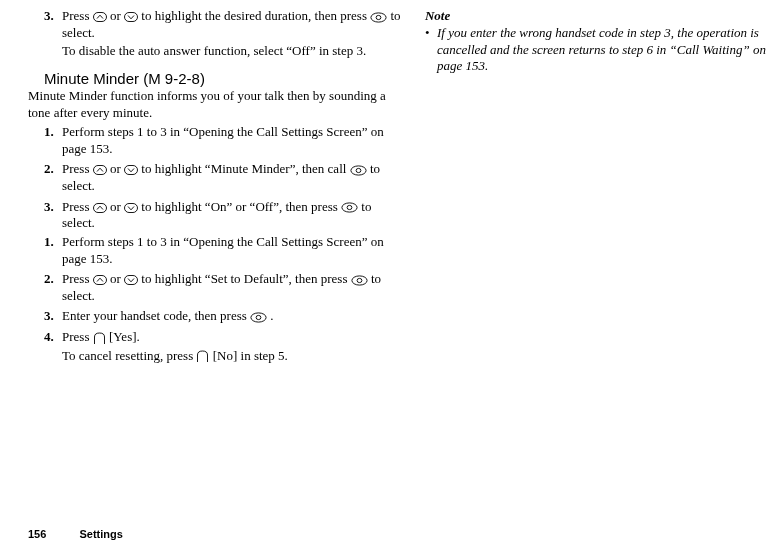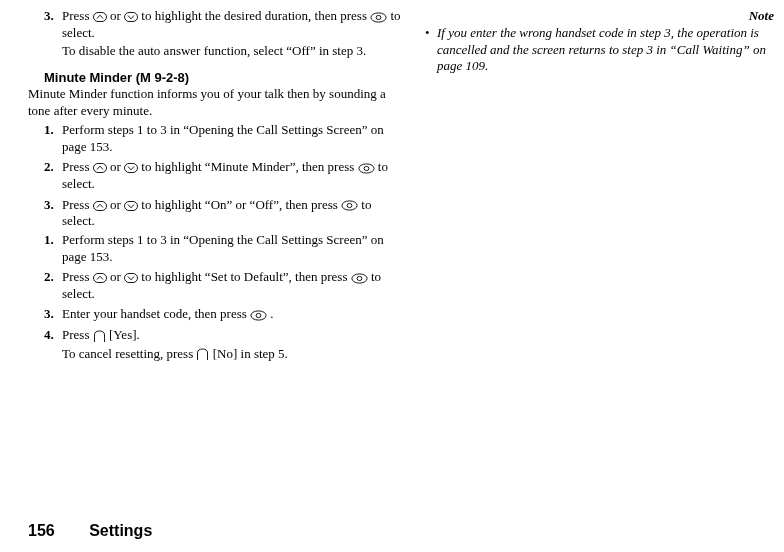--- a/index.html
+++ b/index.html
@@ -22,40 +22,40 @@
     flex: 1;
     min-width: 0;
   }
   .col-left { flex: 1.08; }
   .col-right { flex: 1; }
   .step-list { margin-left: 16px; }
   .step-item { display: flex; margin-bottom: 2px; }
   .step-num { font-weight: bold; min-width: 18px; }
   .step-body { flex: 1; line-height: 1.28; }
   .followup { margin-top: 2px; line-height: 1.28; }
-  .heading { font-family: Arial, Helvetica, sans-serif; font-weight: bold; font-size: 13px; margin-top: 10px; margin-bottom: 1px; padding-left: 16px; }
+  .heading { font-family: Arial, Helvetica, sans-serif; font-weight: normal; font-size: 15px; margin-top: 10px; margin-bottom: 1px; padding-left: 16px; }
   .intro { line-height: 1.28; margin-bottom: 3px; }
   .icon-up, .icon-down, .icon-circle, .icon-soft {
     display: inline-block;
     vertical-align: middle;
     position: relative;
   }
   .icon-up svg, .icon-down svg, .icon-circle svg, .icon-soft svg {
     display: block;
   }
-  .note-head { font-family: "Times New Roman", serif; font-style: italic; font-weight: bold; font-size: 13px; margin-bottom: 1px; text-align: right; }
+  .note-head { font-family: "Times New Roman", serif; font-style: italic; font-weight: bold; font-size: 13px; margin-bottom: 1px; }
   .note-body { display: flex; }
   .bullet { min-width: 12px; }
   .note-text { font-style: italic; line-height: 1.28; flex: 1; }
   .footer {
     position: absolute;
     bottom: 12px;
     left: 28px;
     font-family: Arial, Helvetica, sans-serif;
-    font-size: 16px;
+    font-size: 11px;
     font-weight: bold;
   }
   .footer .pn { margin-right: 30px; }
 </style>
 </head>
 <body>
 
 <div class="page">
   <div class="col col-left">
 
@@ -97,21 +97,21 @@
           <span>Press </span>
           <span class="icon-up"><svg width="14" height="10">
                 <rect x="0.5" y="0.5" width="13" height="9" rx="4.5" fill="none" stroke="#000" stroke-width="0.9"></rect>
                 <path d="M4 6.5 L7 3.2 L10 6.5" fill="none" stroke="#000" stroke-width="0.9"></path>
               </svg></span>
           <span> or </span>
           <span class="icon-down"><svg width="14" height="10">
                 <rect x="0.5" y="0.5" width="13" height="9" rx="4.5" fill="none" stroke="#000" stroke-width="0.9"></rect>
                 <path d="M4 3.5 L7 6.8 L10 3.5" fill="none" stroke="#000" stroke-width="0.9"></path>
               </svg></span>
-          <span> to highlight “Minute Minder”, then press </span>
+          <span> to highlight “Minute Minder”, then call </span>
           <span class="icon-circle"><svg width="17" height="11">
                 <ellipse cx="8.5" cy="5.5" rx="7.6" ry="4.6" fill="none" stroke="#000" stroke-width="0.9"></ellipse>
                 <ellipse cx="8.5" cy="5.5" rx="2.4" ry="2.1" fill="none" stroke="#000" stroke-width="0.9"></ellipse>
               </svg></span>
           <span> to select.</span>
         </div>
       </div>
       <div class="step-item" style="margin-top:4px">
         <div class="step-num">3.</div>
         <div class="step-body">
@@ -190,21 +190,21 @@
         </div>
       </div>
     </div>
 
   </div>
 
   <div class="col col-right">
     <div class="note-head">Note</div>
     <div class="note-body">
       <div class="bullet">•</div>
-      <div class="note-text">If you enter the wrong handset code in step 3, the operation is cancelled and the screen returns to step 3 in “Call Waiting” on page 109.</div>
+      <div class="note-text">If you enter the wrong handset code in step 3, the operation is cancelled and the screen returns to step 6 in “Call Waiting” on page 153.</div>
     </div>
   </div>
 </div>
 
 <div class="footer">
   <span class="pn">156</span>
   <span>Settings</span>
 </div>
 
 </body></html>

